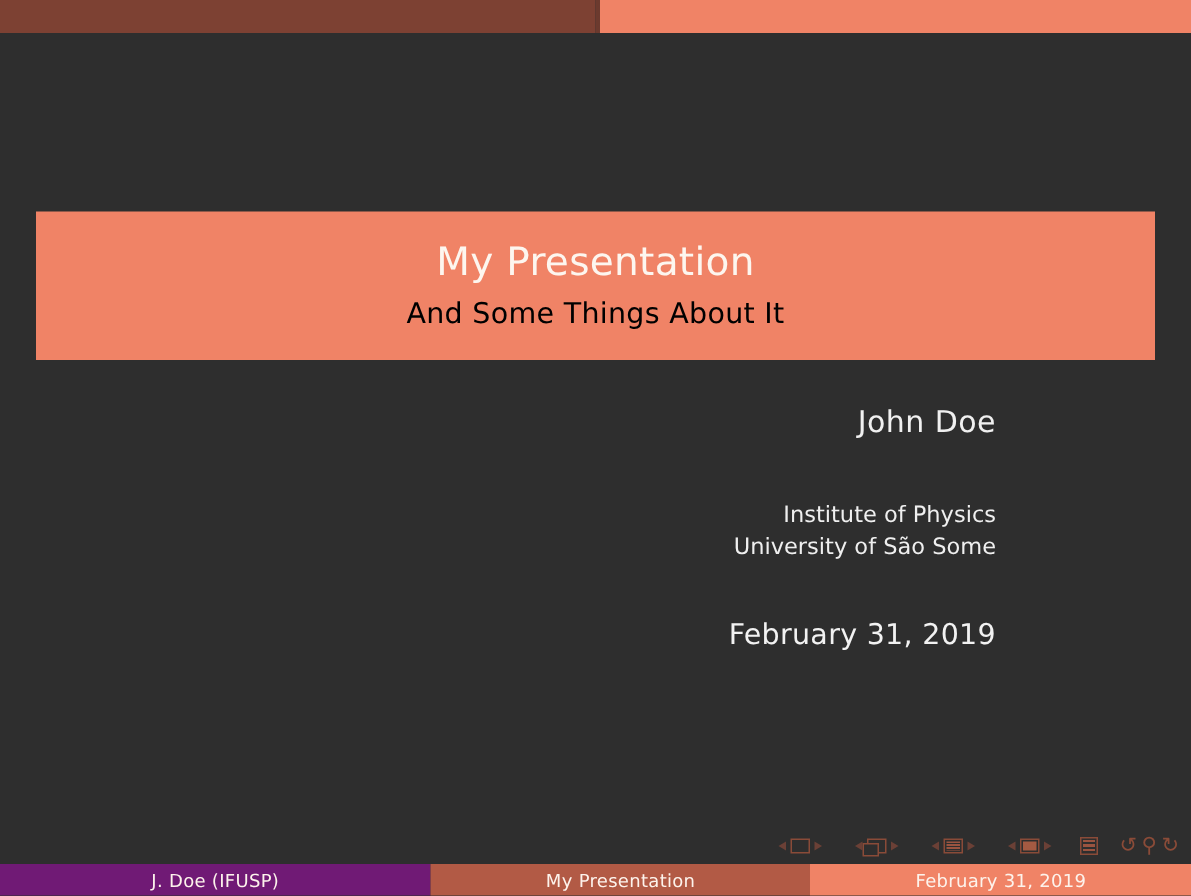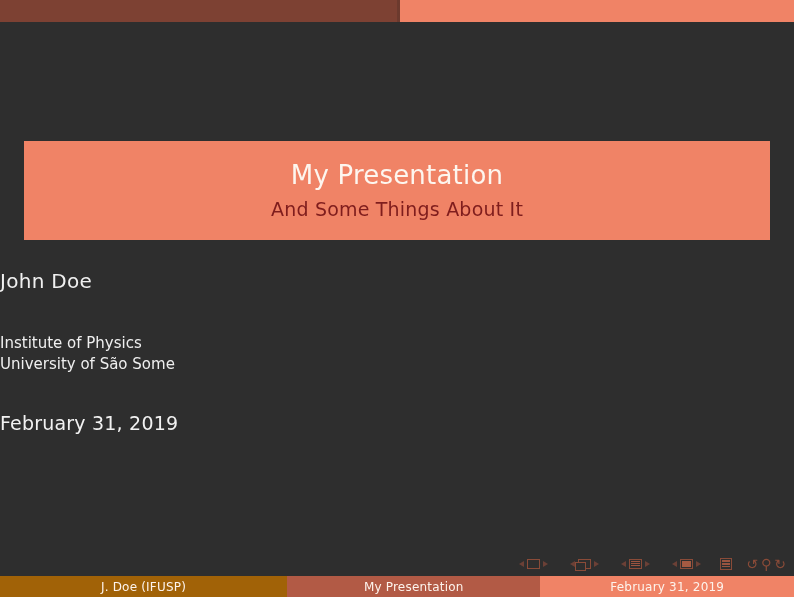--- a/index.html
+++ b/index.html
@@ -67,34 +67,34 @@
     color: #fdf6ef;
     letter-spacing: 0.2px;
     line-height: 1.1;
     text-align: center;
     margin: 0 0 10px 0;
   }
   #subtitle-text {
     font-family: "DejaVu Sans", sans-serif;
     font-size: 19px;
     font-weight: 400;
-    color: #7f1d1d;
+    color: #000000;
     letter-spacing: 0.2px;
     line-height: 1.1;
     text-align: center;
     margin: 0;
   }
 
   
   #bodyblock {
     position: absolute;
     left: 0;
     top: 270px;
     width: 664px;
-    text-align: left;
+    text-align: right;
     color: #f2f2f2;
   }
   #author-name {
     font-size: 20px;
     font-weight: 400;
     color: #f0f0f0;
     letter-spacing: 0.3px;
     margin: 0;
     line-height: 1.15;
   }
@@ -219,21 +219,21 @@
     display: flex;
     align-items: center;
     justify-content: center;
     font-size: 12px;
     color: #fdf3ec;
     letter-spacing: 0.2px;
     box-sizing: border-box;
     overflow: hidden;
     white-space: nowrap;
   }
-  #foot-author   { width: 300px; background: #a16207; }
+  #foot-author   { width: 300px; background: #701a75; }
   #foot-title    { width: 265px; background: #b25a45; }
   #foot-date     { width: 265px; background: #f08366; }
 </style>
 </head>
 <body>
 
 <div id="slide">
 
   <div class="headbar headbar-left"></div>
   <div class="headbar headbar-sep"></div>

